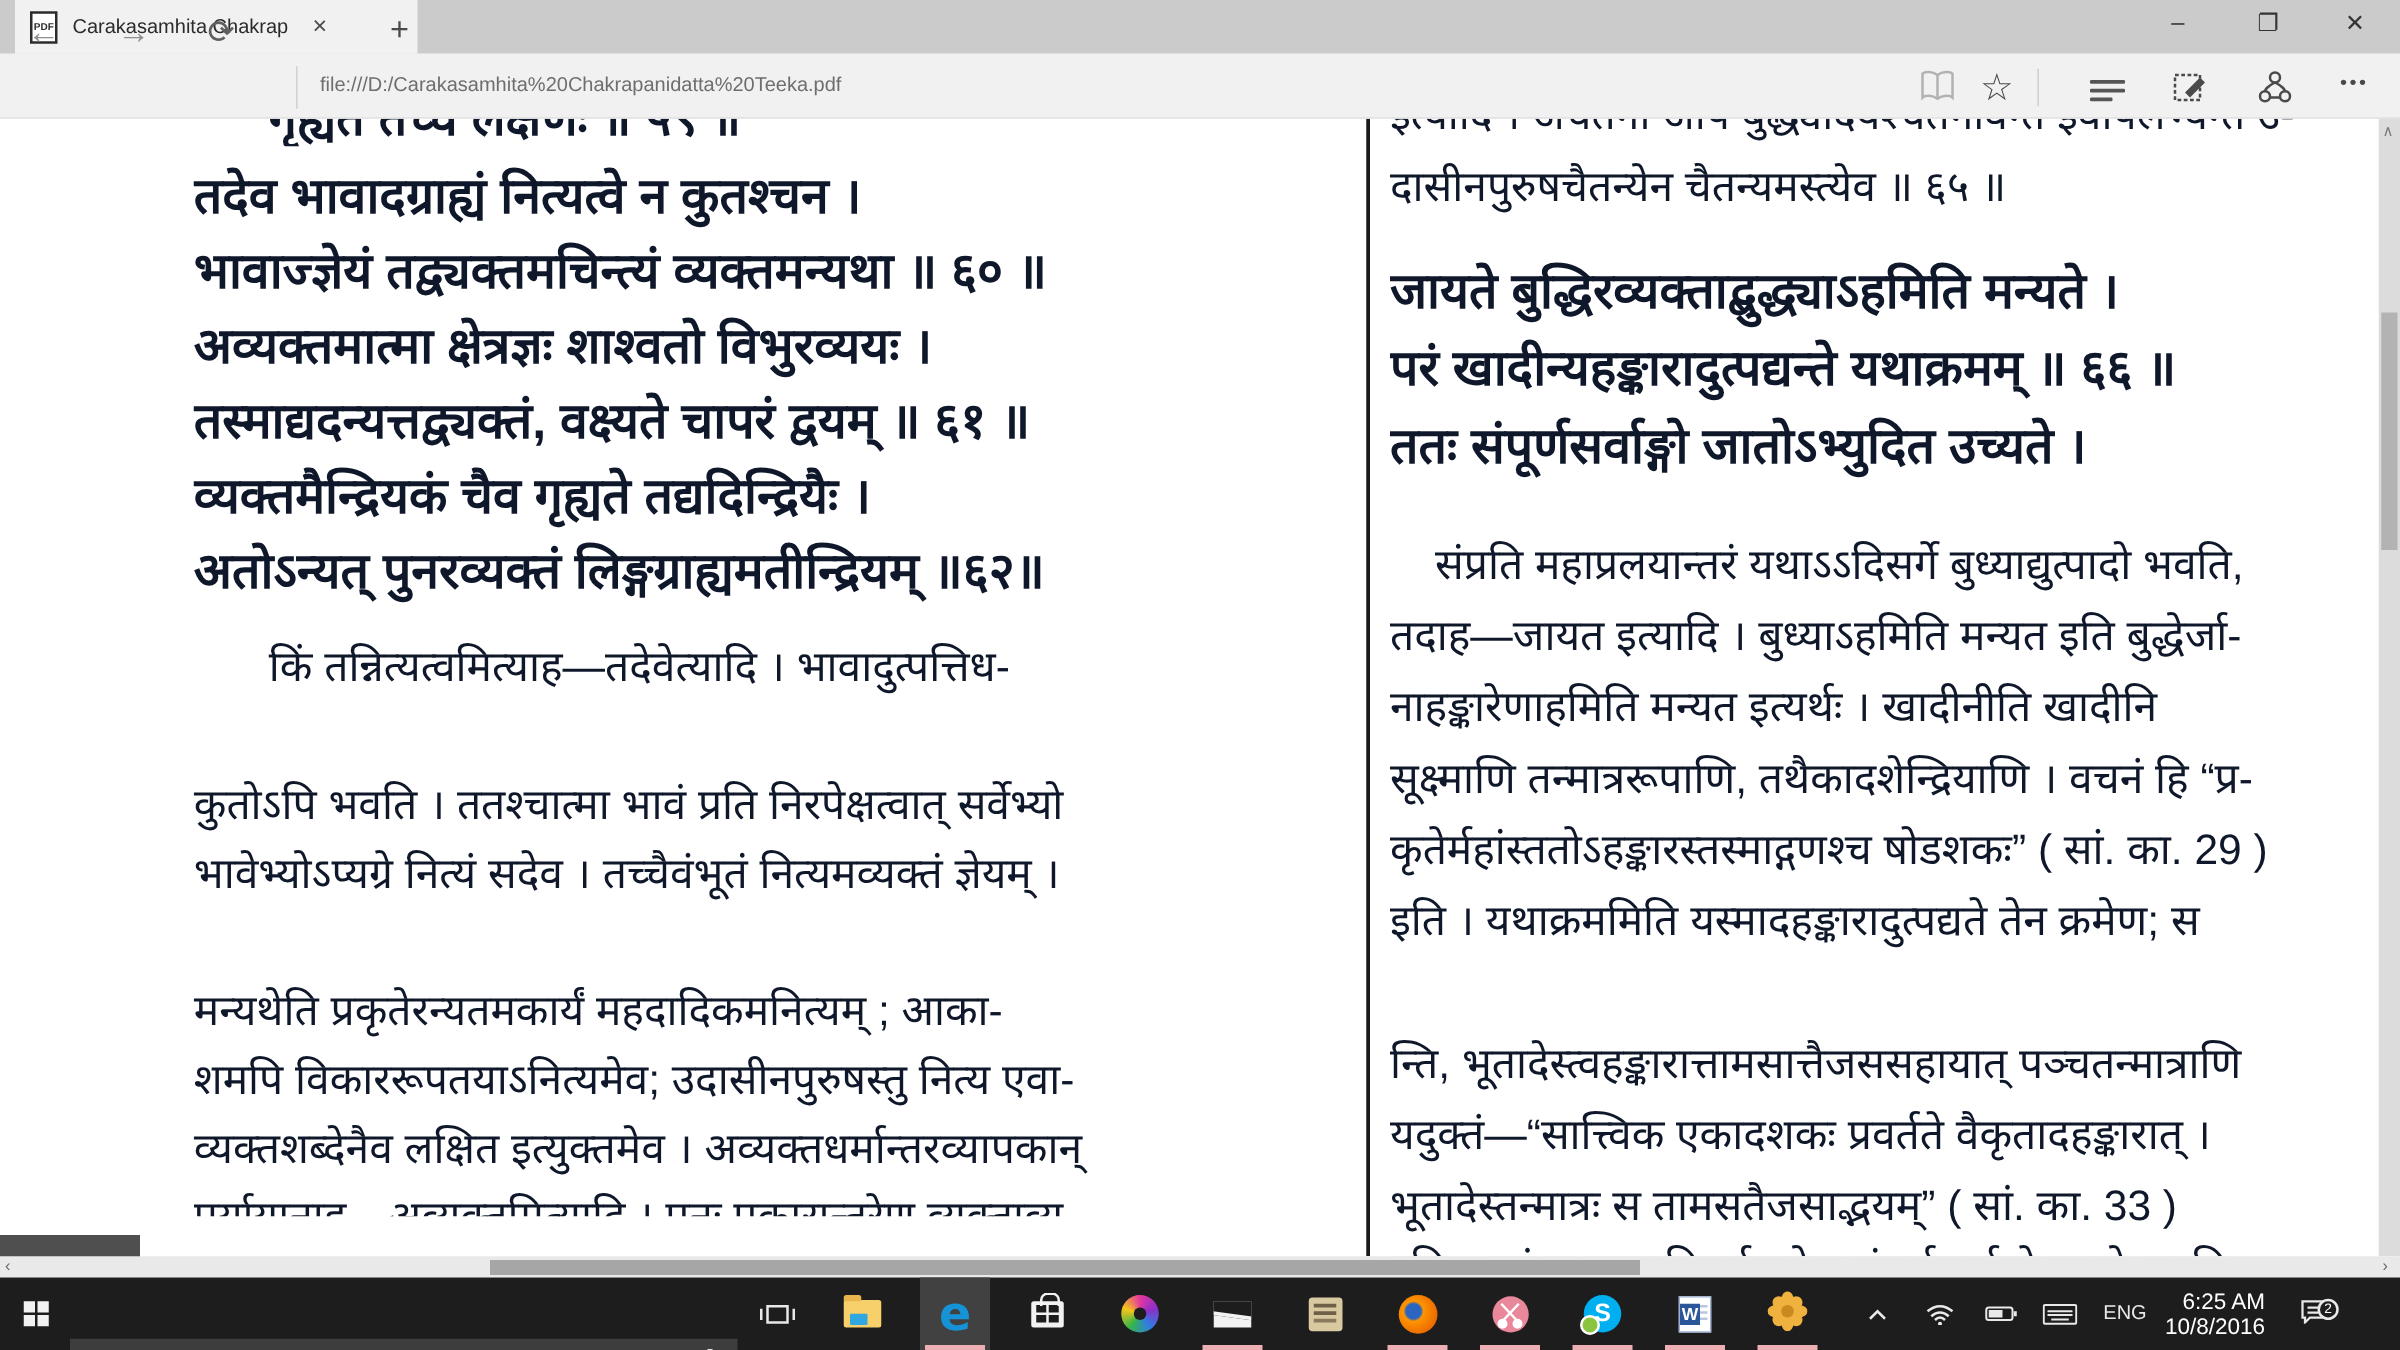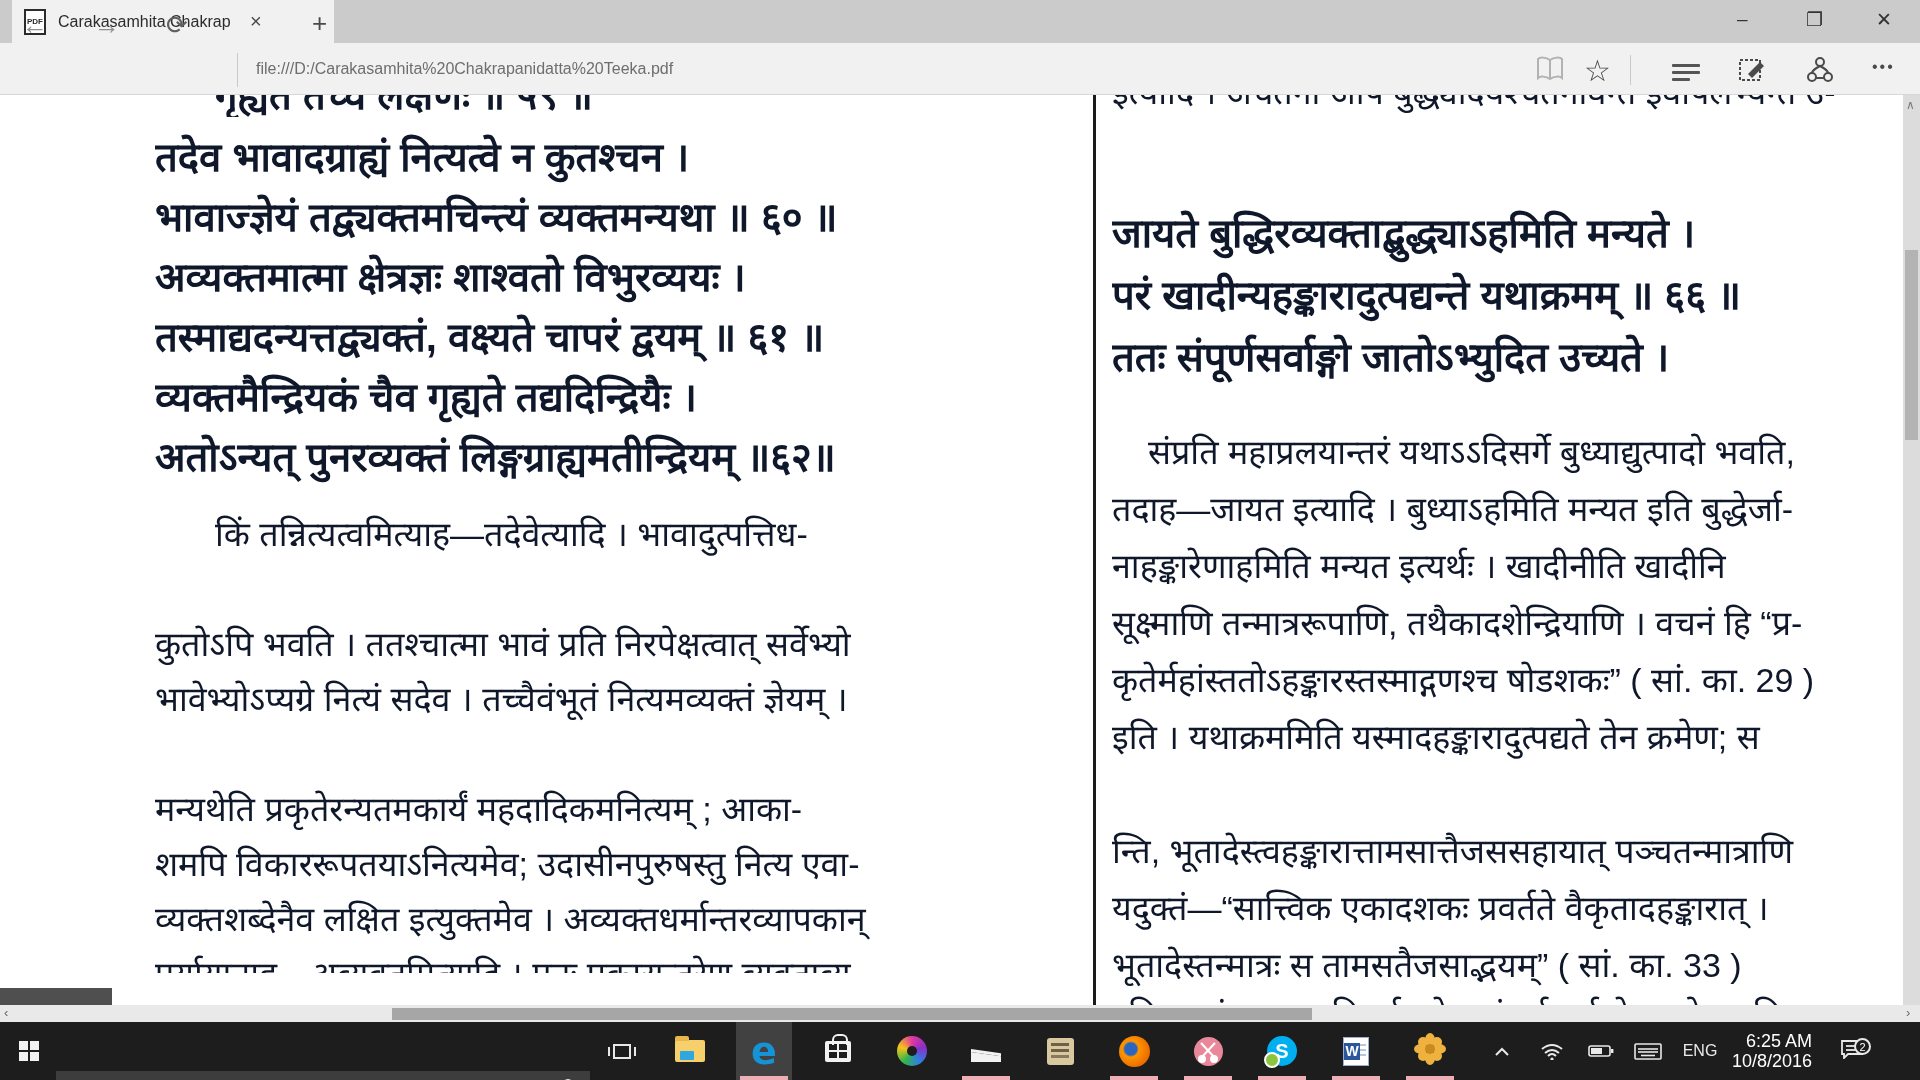--- a/index.html
+++ b/index.html
@@ -188,20 +188,21 @@
     <div class="dev comm abs" style="left:0; top:797px">व्यक्तशब्देनैव लक्षित इत्युक्तमेव । अव्यक्तधर्मान्तरव्यापकान्</div>
     <div class="clipbot dev comm abs" style="left:0; top:852px; width:935px">
       <div>पर्यायानाह—अव्यक्तमित्यादि । पुनः प्रकारान्तरेण व्यक्ताव्य-</div>
     </div>
   </div>
 
   <div id="col-right">
     <div class="cliptop dev comm" style="left:0; top:0; width:791px">
       <div>इत्यादि । अचेतना अपि बुद्ध्यादयश्चेतनावन्त इवोपलभ्यन्ते उ-</div>
     </div>
+    <div class="dev comm abs" style="left:0; top:28px">दासीनपुरुषचैतन्येन चैतन्यमस्त्येव ॥ ६५ ॥</div>
 
     <div class="dev verse abs" style="left:0; top:108px">जायते बुद्धिरव्यक्ताद्बुद्ध्याऽहमिति मन्यते ।</div>
     <div class="dev verse abs" style="left:0; top:170px">परं खादीन्यहङ्कारादुत्पद्यन्ते यथाक्रमम् ॥ ६६ ॥</div>
     <div class="dev verse abs" style="left:0; top:232px">ततः संपूर्णसर्वाङ्गो जातोऽभ्युदित उच्यते ।</div>
 
     <div class="dev comm abs" style="left:36px; top:330px">संप्रति महाप्रलयान्तरं यथाऽऽदिसर्गे बुध्याद्युत्पादो भवति,</div>
     <div class="dev comm abs" style="left:0; top:387px">तदाह—जायत इत्यादि । बुध्याऽहमिति मन्यत इति बुद्धेर्जा-</div>
     <div class="dev comm abs" style="left:0; top:444px">नाहङ्कारेणाहमिति मन्यत इत्यर्थः । खादीनीति खादीनि</div>
     <div class="dev comm abs" style="left:0; top:501px">सूक्ष्माणि तन्मात्ररूपाणि, तथैकादशेन्द्रियाणि । वचनं हि “प्र-</div>
     <div class="dev comm abs" style="left:0; top:558px">कृतेर्महांस्ततोऽहङ्कारस्तस्माद्गणश्च षोडशकः” ( सां. का. 29 )</div>

